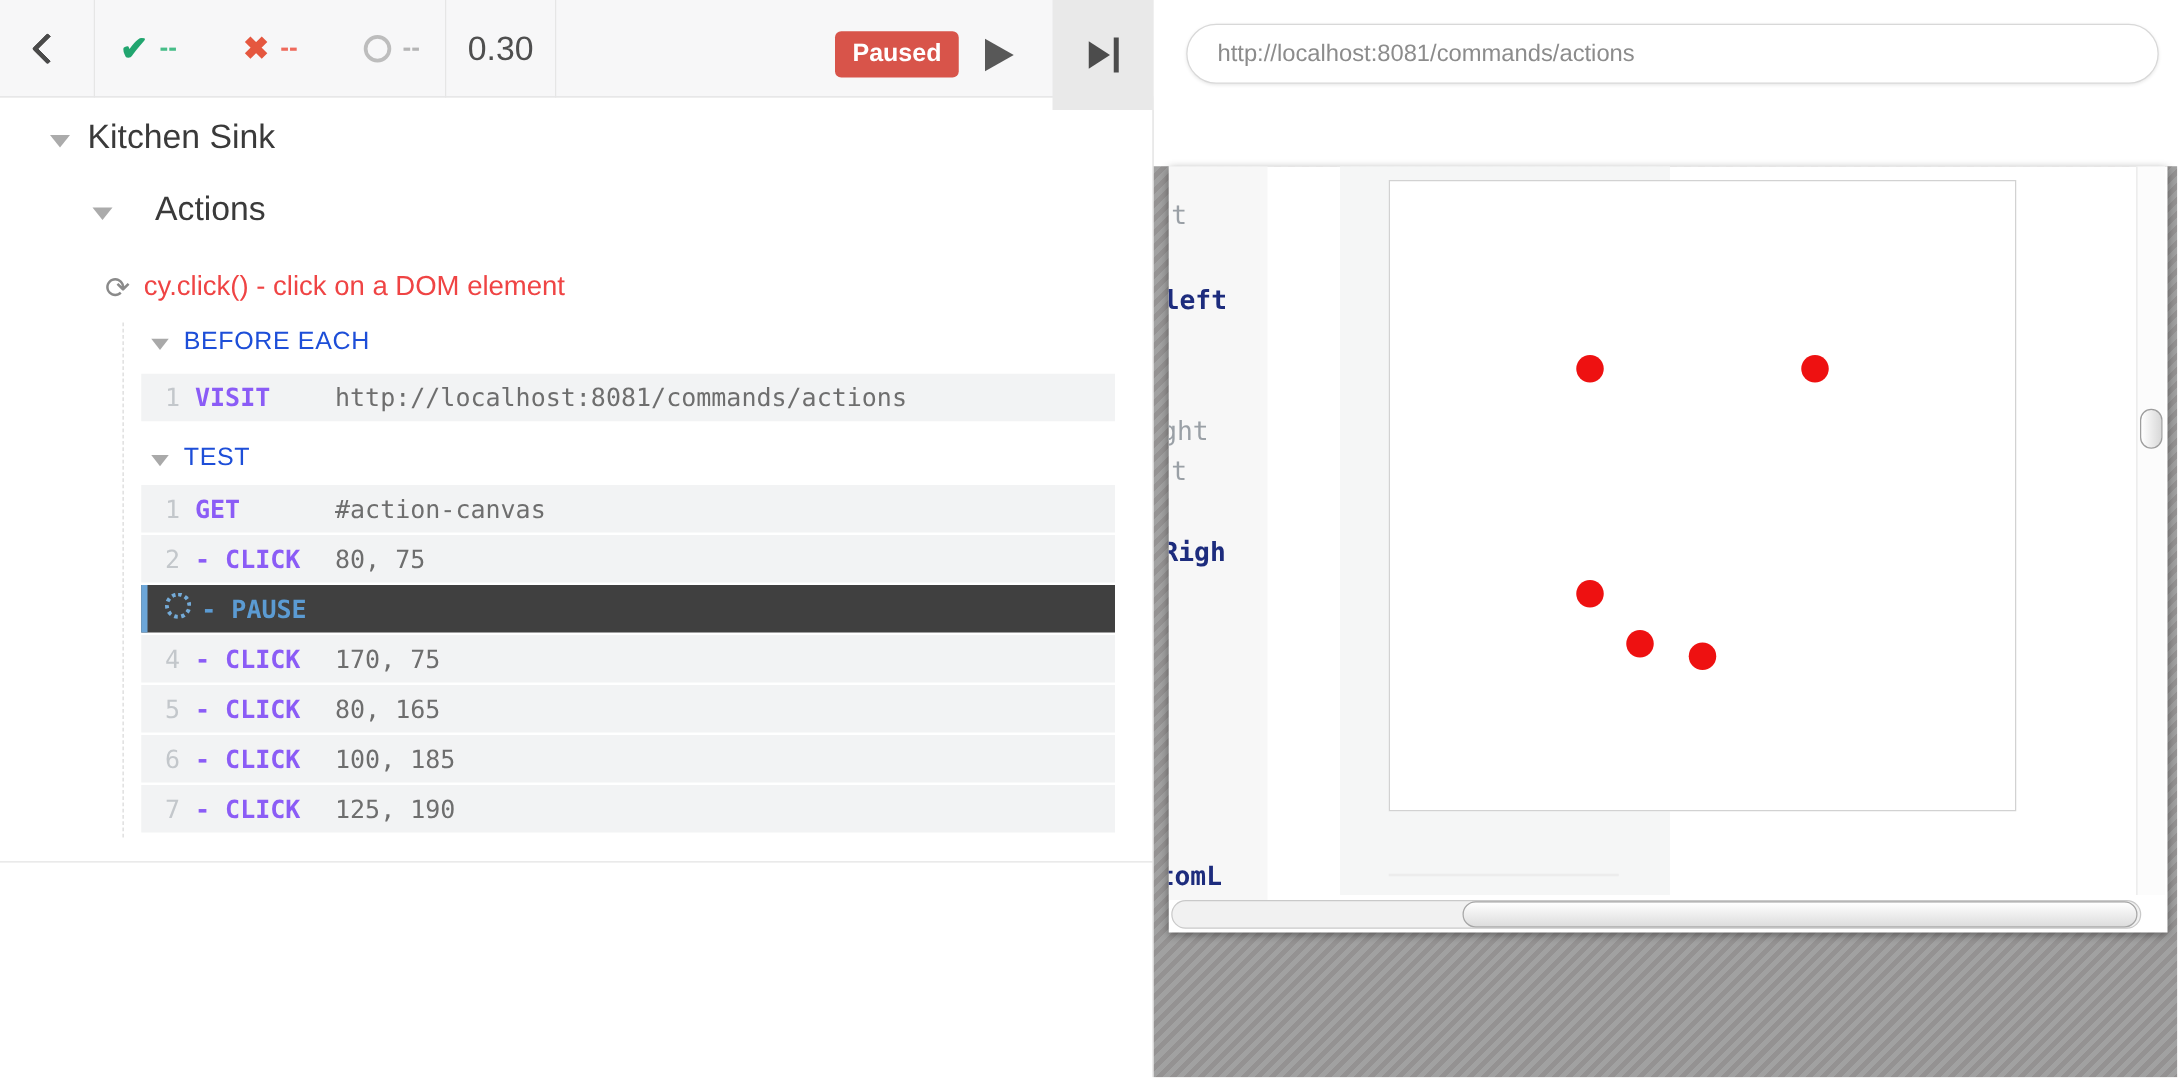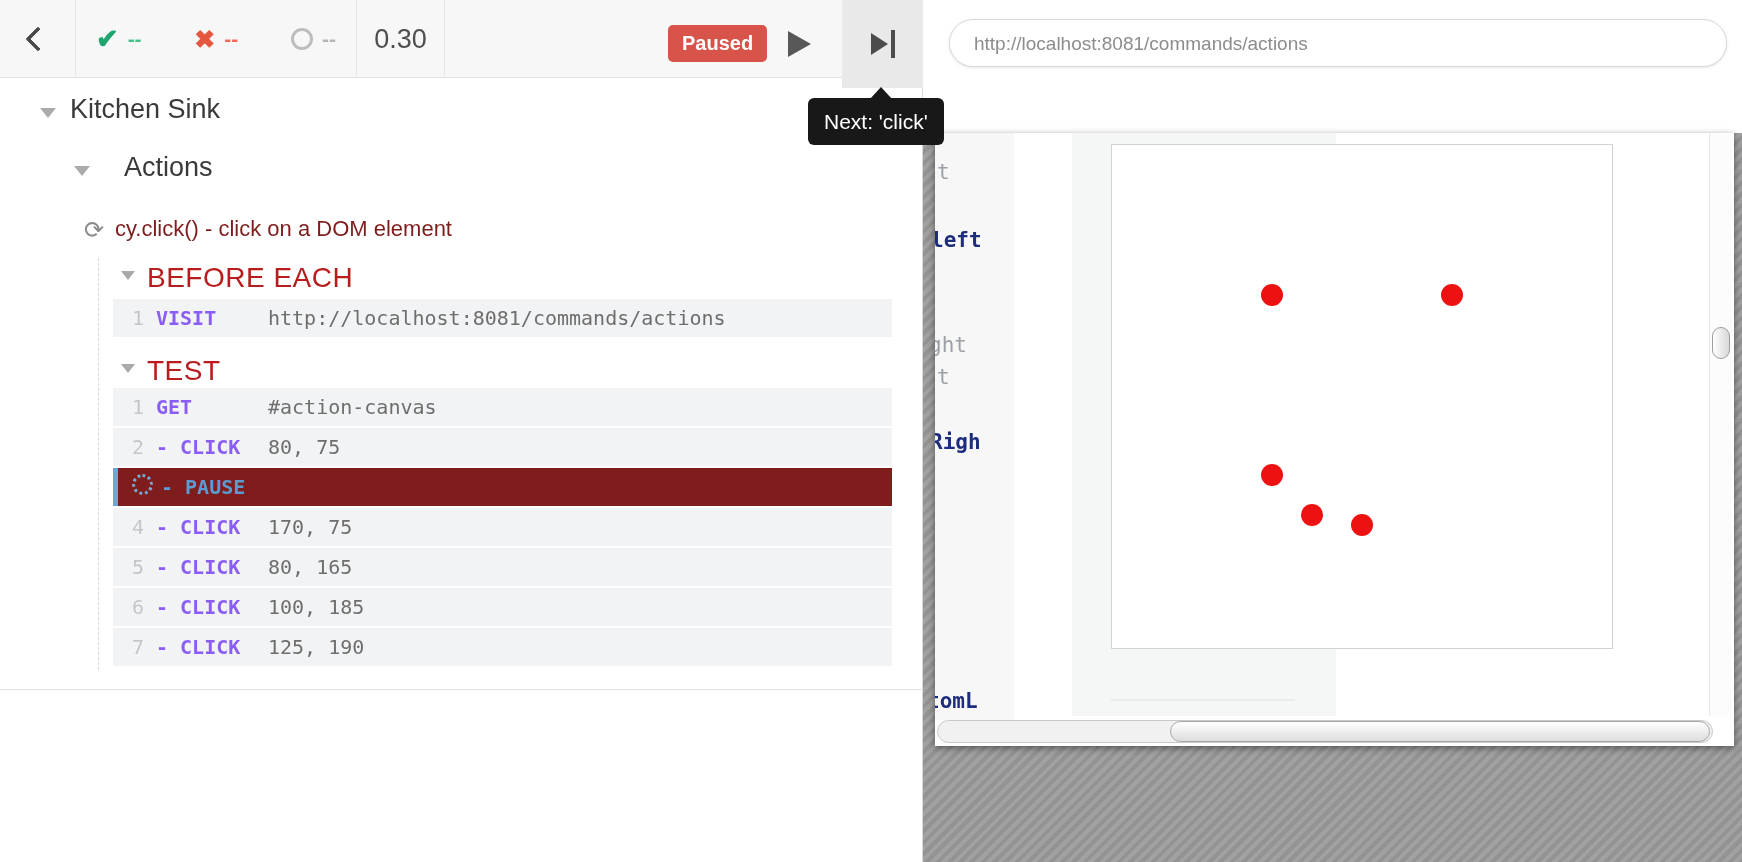--- a/index.html
+++ b/index.html
@@ -37,33 +37,33 @@
 
   .tooltip{position:absolute;left:808px;top:98px;height:47px;line-height:47px;background:#181818;color:#fff;
            border-radius:6px;padding:0 16px;font-size:21px;z-index:30;white-space:nowrap;}
   .tooltip:before{content:"";position:absolute;left:62px;top:-11px;border-left:11px solid transparent;
                   border-right:11px solid transparent;border-bottom:12px solid #181818;}
 
   .suite-chevron{position:absolute;width:0;height:0;border-left:8px solid transparent;
                  border-right:8px solid transparent;border-top:10px solid #ababab;}
   .suite-title{position:absolute;font-size:27px;color:#3a3a3a;cursor:pointer;}
   .test-icon{position:absolute;left:84px;top:216px;font-size:24px;color:#8a8a8a;}
-  .test-title{position:absolute;left:115px;top:216px;font-size:22px;color:#7f1d1d;cursor:pointer;}
+  .test-title{position:absolute;left:115px;top:216px;font-size:22px;color:#ef4444;cursor:pointer;}
 
   .indent-line{position:absolute;left:98px;top:258px;height:412px;border-left:1px dashed #d9d9d9;}
-  .hook-head{position:absolute;font-size:28px;color:#b91c1c;letter-spacing:.5px;cursor:pointer;}
+  .hook-head{position:absolute;font-size:20px;color:#1d4ed8;letter-spacing:.5px;cursor:pointer;}
   .hook-tri{position:absolute;width:0;height:0;border-left:7px solid transparent;
             border-right:7px solid transparent;border-top:9px solid #a9a9a9;}
 
   .cmd-row{position:absolute;left:113px;width:779px;height:38px;background:#f2f3f4;display:flex;
            align-items:center;font-size:20px;box-sizing:border-box;cursor:pointer;}
   .c-num{width:43px;text-align:right;padding-right:12px;color:#c3c7cb;box-sizing:border-box;flex:none;}
   .c-method{width:112px;font-weight:bold;color:#8b5cf6;flex:none;white-space:pre;}
   .c-value{flex:1;color:#6e6e6e;white-space:pre;}
-  .cmd-row.paused{background:#7f1d1d;border-left:5px solid #6ca6d8;justify-content:flex-end;}
+  .cmd-row.paused{background:#404040;border-left:5px solid #6ca6d8;justify-content:flex-end;}
   .cmd-row.paused .c-method{color:#5b9bd3;}
   .cmd-row.paused .c-num{padding-right:8px;}
   .pause-spin{display:inline-block;width:15px;height:15px;border:3px dotted #74abd8;border-radius:50%;box-sizing:content-box;}
   .report-endline{position:absolute;left:0;top:689px;width:923px;height:1px;background:#e3e3e3;}
 
   
   .runner{position:absolute;left:923px;top:0;width:819px;height:862px;background:#fff;}
   .url-pill{position:absolute;left:26px;top:19px;width:778px;height:48px;background:#fff;
             border:1px solid #d8d8d8;border-radius:25px;box-shadow:0 1px 3px rgba(0,0,0,.10);
             line-height:48px;padding-left:24px;font-size:19px;color:#8c8c8c;box-sizing:border-box;
@@ -124,21 +124,20 @@
       </div>
       <div class="tb-duration">0.30</div>
       <div class="paused-badge">Paused</div>
       <div class="play-btn"></div>
       <div class="tb-step">
         <span class="step-tri"></span>
         <span class="step-bar"></span>
       </div>
     </div>
 
-    <div class="tooltip">Next: 'click'</div>
 
     <span class="suite-chevron" style="left:40px;top:108px;"></span>
     <div class="suite-title" style="left:70px;top:94px;">Kitchen Sink</div>
 
     <span class="suite-chevron" style="left:74px;top:166px;"></span>
     <div class="suite-title" style="left:101px;top:152px;margin-left:23px;">Actions</div>
 
     <span class="test-icon">⟳</span>
     <div class="test-title">cy.click() - click on a DOM element</div>
 

